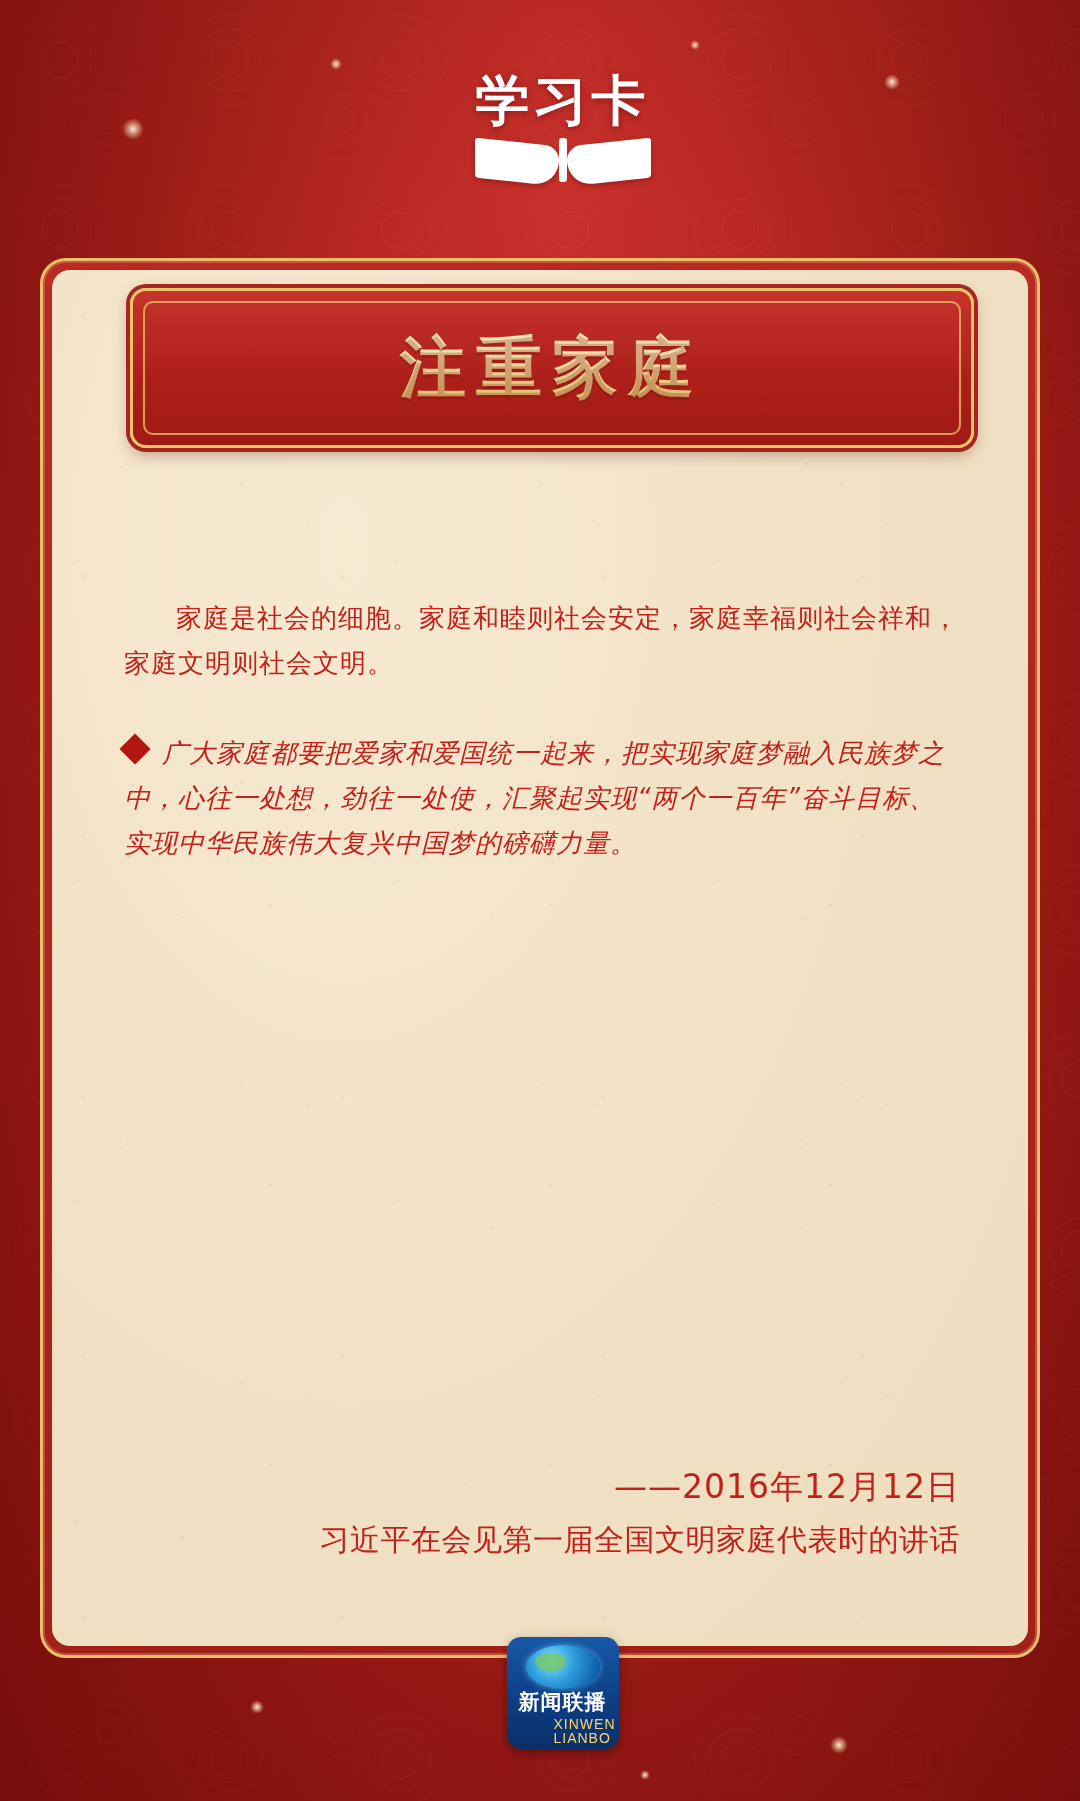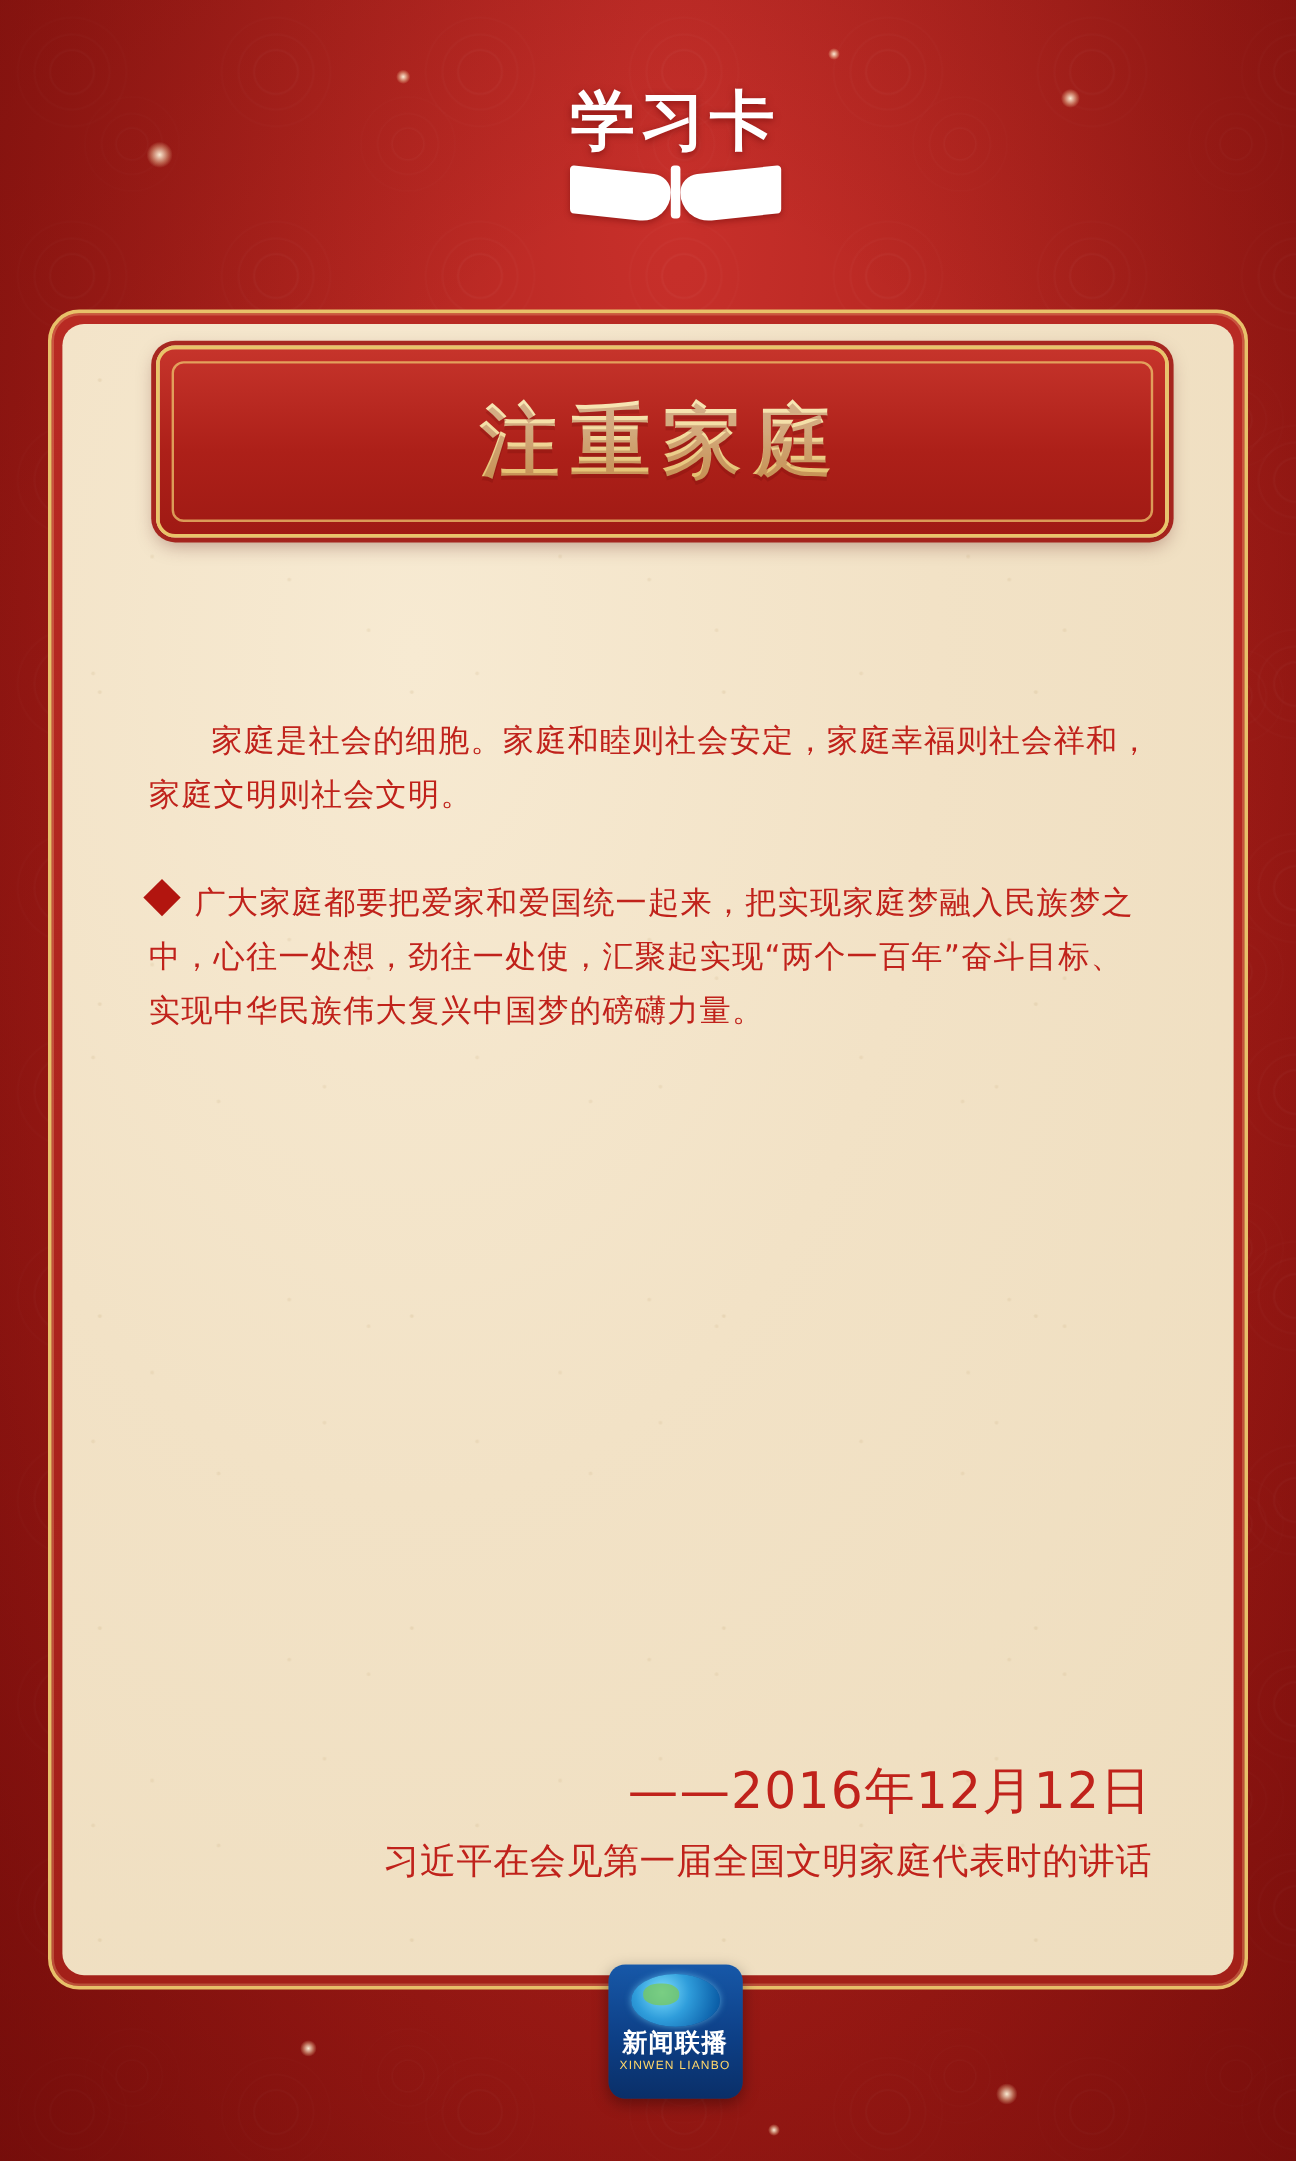--- a/index.html
+++ b/index.html
@@ -228,41 +228,42 @@
     font-size: 26px;
     line-height: 1.72;
     letter-spacing: 1px;
     font-family: "DejaVu Sans", "Liberation Sans", sans-serif;
   }
   .para.indent { text-indent: 2em; }
   .para.bulleted {
     margin-top: 46px;
     position: relative;
     padding-left: 0;
+    font-style: italic;
   }
   .bullet {
     display: inline-block;
     width: 22px;
     height: 22px;
     background: #b2150f;
     transform: rotate(45deg);
     margin-right: 16px;
     vertical-align: 2px;
   }
 
   .attrib {
     position: absolute;
     left: 72px;
     right: 68px;
     top: 1195px;
     text-align: right;
     color: #c0221b;
   }
   .attrib .line1 {
-    font-size: 42px;
+    font-size: 33px;
     letter-spacing: 1px;
     font-family: "DejaVu Sans", "Liberation Sans", sans-serif;
   }
   .attrib .line2 {
     margin-top: 10px;
     font-size: 30px;
     letter-spacing: .5px;
     font-family: "DejaVu Sans", "Liberation Sans", sans-serif;
   }
 
@@ -311,25 +312,26 @@
     margin-top: 3px;
     font-size: 21px;
     font-weight: bold;
     color: #fff;
     letter-spacing: 1px;
     line-height: 1;
     font-family: "DejaVu Sans", "Liberation Sans", sans-serif;
   }
   .badge-en {
     margin-top: 4px;
-    font-size: 10px;
+    font-size: 14px;
     color: #ffd76a;
     letter-spacing: 1px;
     line-height: 1;
     font-family: "Liberation Sans", sans-serif;
+    margin-left: 47px;
   }
 </style>
 </head>
 <body>
 
 <div class="poster">
 
   <div class="pattern"></div>
   <div class="pattern2"></div>
   <div class="vignette"></div>

